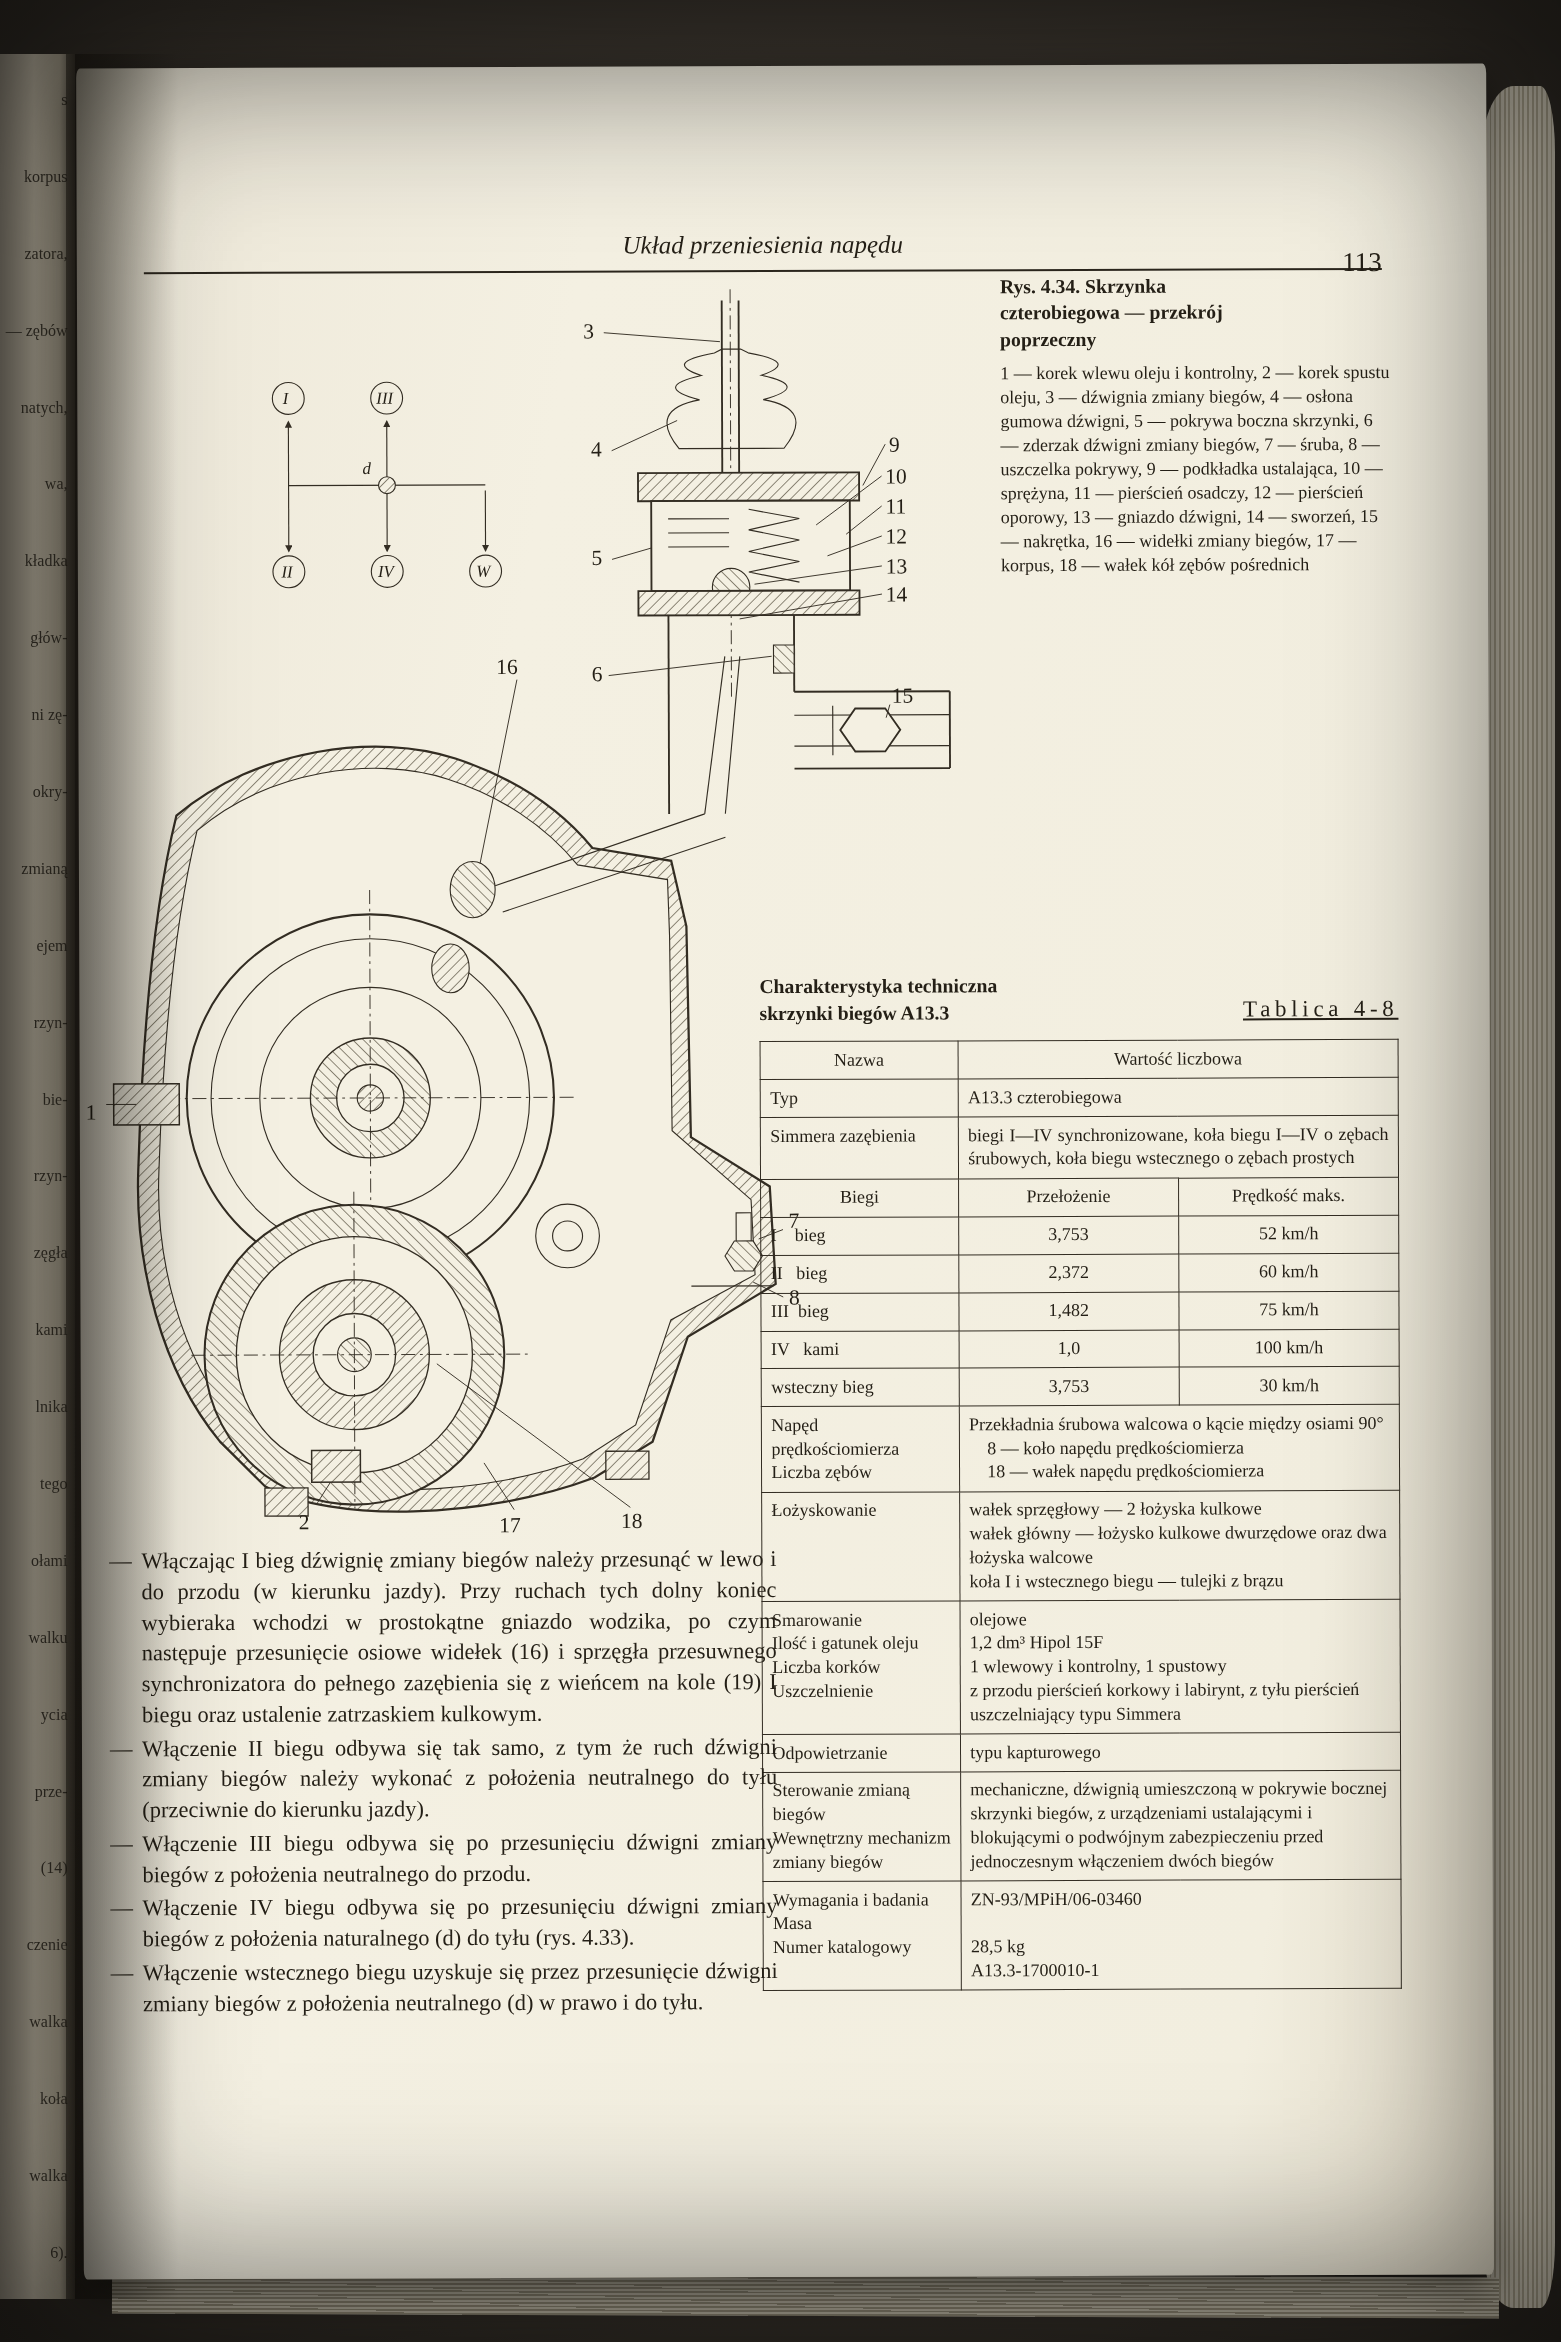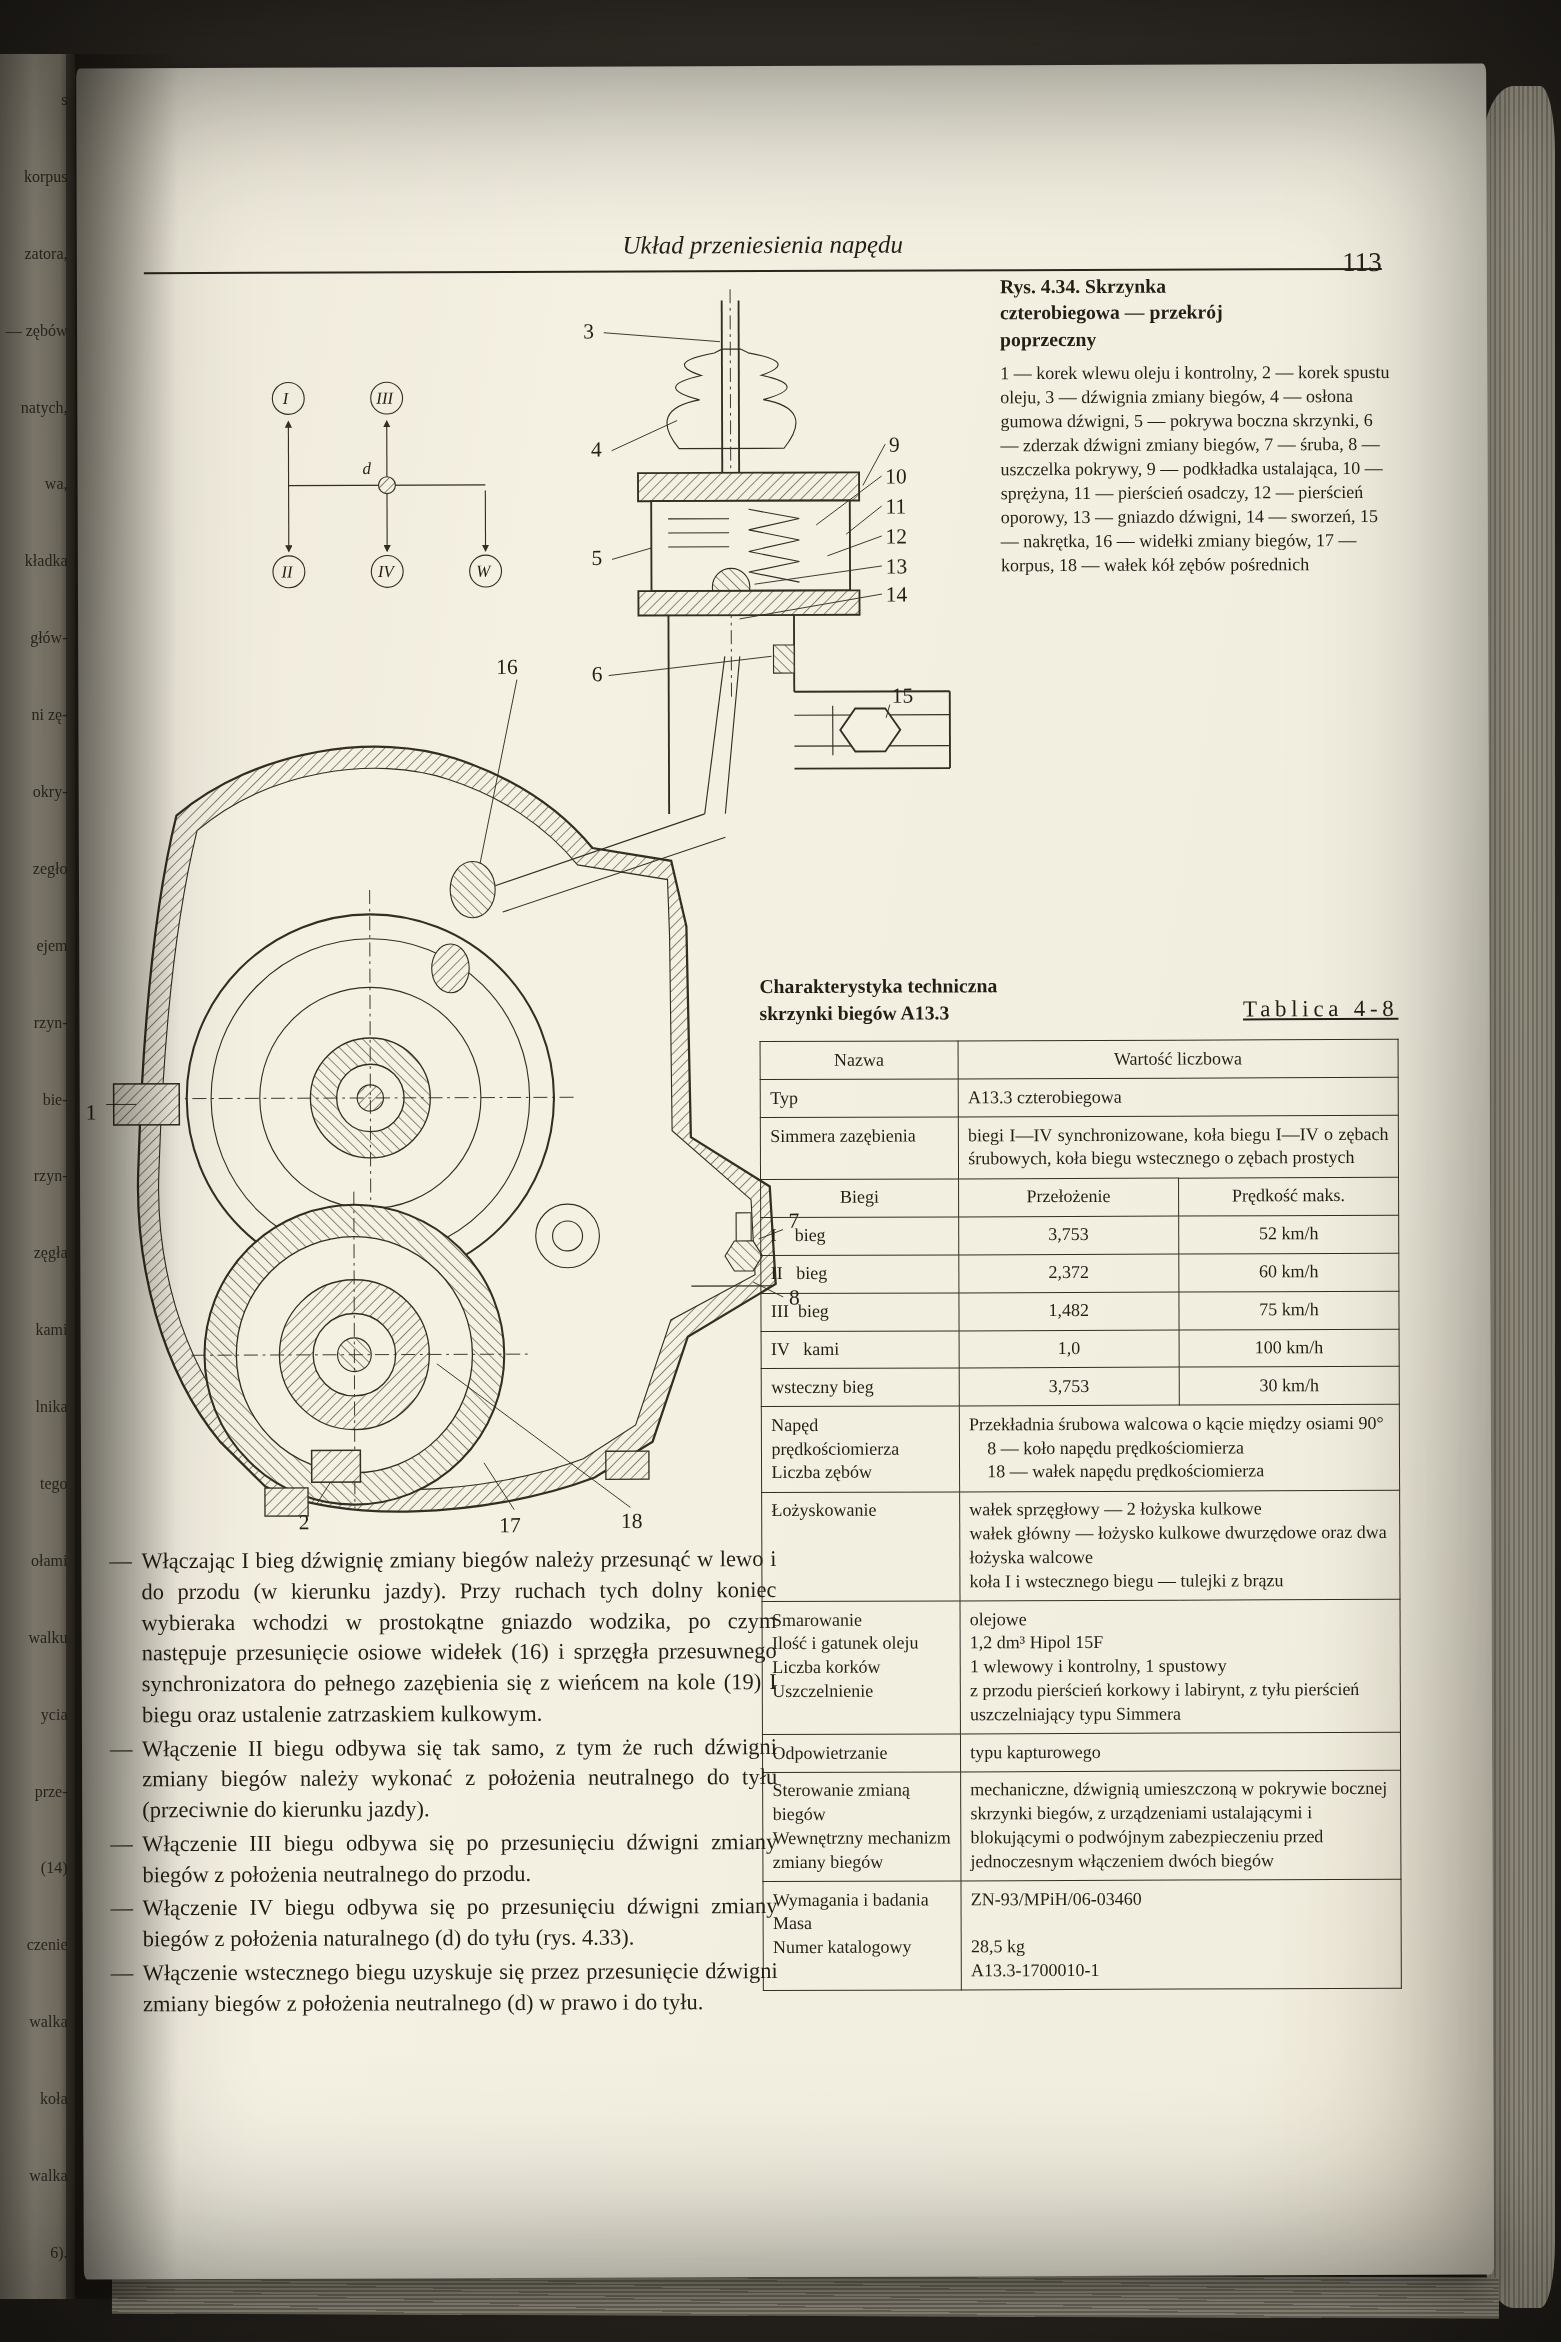--- a/index.html
+++ b/index.html
@@ -76,21 +76,21 @@
   <div class="frag">s</div>
       <div class="frag">korpus</div>
       <div class="frag">zatora,</div>
       <div class="frag">— zębów</div>
       <div class="frag">natych,</div>
       <div class="frag">wa,</div>
       <div class="frag">kładka</div>
       <div class="frag">głów-</div>
       <div class="frag">ni zę-</div>
       <div class="frag">okry-</div>
-      <div class="frag">zegło</div>
+      <div class="frag">zmianą</div>
       <div class="frag">ejem</div>
       <div class="frag">rzyn-</div>
       <div class="frag">bie-</div>
       <div class="frag">rzyn-</div>
       <div class="frag">zęgła</div>
       <div class="frag">kami</div>
       <div class="frag">lnika</div>
       <div class="frag">tego</div>
       <div class="frag">ołami</div>
       <div class="frag">walku</div>

